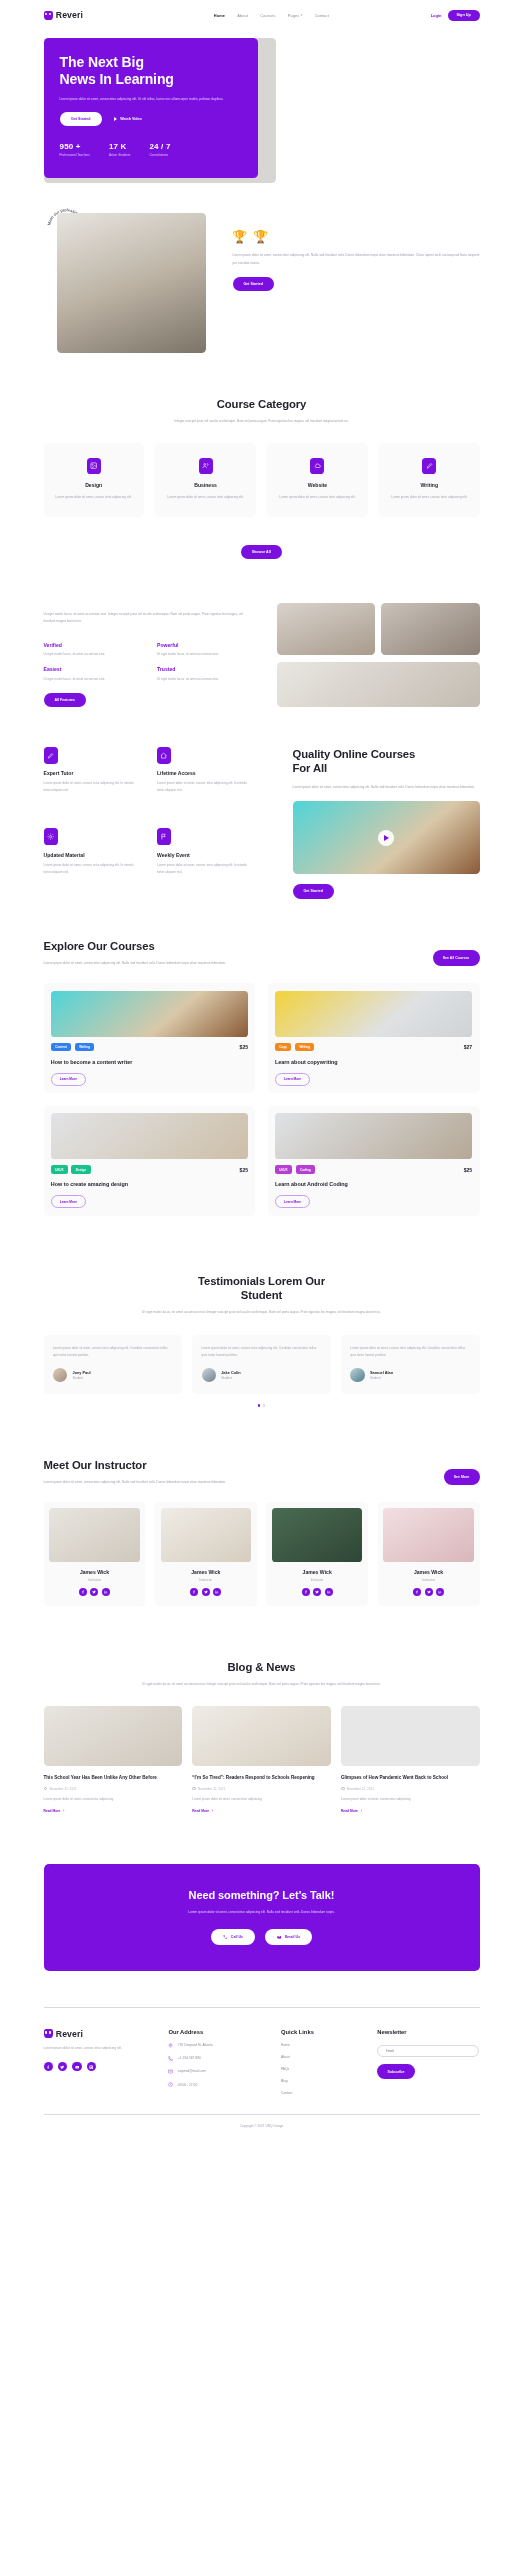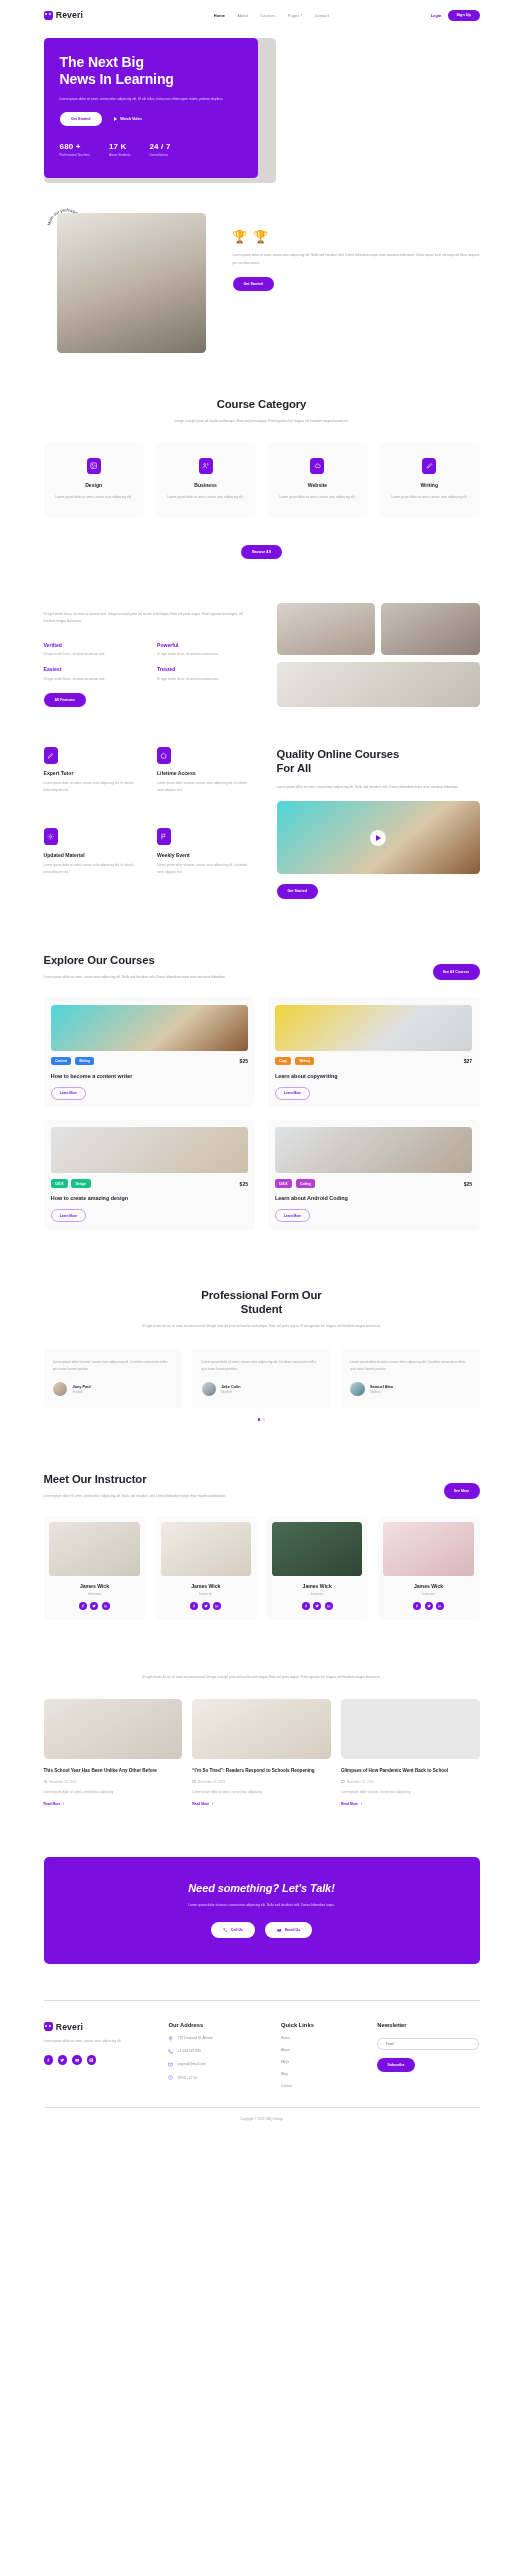--- a/index.html
+++ b/index.html
@@ -170,26 +170,26 @@
   .skills-right { flex: 1; display: flex; flex-direction: column; gap: 6.5px; }
   .sr-row { display: flex; gap: 6.5px; }
   .sr-row .ph { flex: 1; height: 52px; }
   .sr-wide { height: 45px; }
 
   
   .quality { width: 436px; margin: 40px auto 0; display: flex; gap: 22px; }
   .q-left { width: 211px; display: grid; grid-template-columns: 1fr 1fr; gap: 11.6px 16px; }
   .q-t { font-size: 5.1px; font-weight: 700; color: var(--dark); margin-top: 6.5px; }
   .q-d { font-size: 3.1px; line-height: 2.1; color: #a6a6b2; margin-top: 4.4px; }
-  .q-right { flex: 1; }
+  .q-right { flex: 1; margin-left: 16px; }
   .q-img { width: 100%; height: 73px; margin-top: 10.2px; position: relative; }
   .q-img .play { position: absolute; left: 50%; top: 50%; transform: translate(-50%,-50%); width: 16px; height: 16px; border-radius: 50%; background: rgba(255,255,255,.9); display: flex; align-items: center; justify-content: center; }
 
   
-  .explore { width: 436px; margin: 54px auto 0; }
+  .explore { width: 436px; margin: 40px auto 0; }
   .explore-head { display: flex; justify-content: space-between; align-items: flex-start; }
   .explore-head .h2 { max-width: 262px; }
   .explore-p { font-size: 3.2px; line-height: 2.2; color: #a0a0ae; max-width: 240px; margin-top: 7.3px; }
   .btn-see { background: var(--purple); color:#fff; border:none; font-size: 3.5px; font-weight: 700; padding: 5.8px 10.2px; border-radius: 14.5px; cursor:pointer; font-family:inherit; margin-top: 11.6px;}
   .course-grid { display: grid; grid-template-columns: 1fr 1fr; gap: 12.3px; margin-top: 16px; }
   .course-card { background: var(--card-bg); border-radius: 5.1px; padding: 7.3px; }
   .course-img { width: 100%; height: 46px; border-radius: 3.6px; }
   .course-meta { display: flex; align-items: center; justify-content: space-between; margin-top: 6.5px; }
   .tags { display: flex; gap: 3.6px; }
   .tag { font-size: 3.1px; font-weight: 700; color: #fff; padding: 2.2px 4.4px; border-radius: 2.2px; }
@@ -233,21 +233,21 @@
   .blog-grid { display: grid; grid-template-columns: repeat(3,1fr); gap: 10.2px; margin-top: 17.4px; }
   .blog-img { width: 100%; height: 60px; border-radius: 4.4px; }
   .blog-title { font-size: 4.6px; font-weight: 700; line-height: 1.55; color: var(--dark); margin-top: 8px; }
   .blog-date { font-size: 3.1px; color: #b4b4c0; margin-top: 5.8px; display: flex; align-items: center; gap: 2.2px; }
   .clock { width: 3.6px; height: 3.6px; border-radius: 50%; border: 0.4px solid #b4b4c0; display: inline-block; }
   .blog-exc { font-size: 3.1px; line-height: 2.1; color: #a6a6b2; margin-top: 5.1px; }
   .read-more { font-size: 3.3px; font-weight: 700; color: var(--purple); margin-top: 6.5px; display: flex; align-items: center; gap: 2.9px; cursor: pointer; }
 
   
   .cta { width: 436px; margin: 51px auto 0; background: var(--purple); border-radius: 5.1px; padding: 25px 0 26px; text-align: center; }
-  .cta-h { font-size: 11px; font-weight: 700; color: #fff; letter-spacing: -0.1px; font-style: italic; }
+  .cta-h { font-size: 11px; font-weight: 700; color: #fff; letter-spacing: -0.1px; }
   .cta-p { font-size: 3.2px; line-height: 2.2; color: #e2cdf7; max-width: 156px; margin: 8.7px auto 0; }
   .cta-btns { display: flex; gap: 9.4px; justify-content: center; margin-top: 13px; }
   .btn-cta { background: #fff; color: var(--purple); border: none; font-size: 3.6px; font-weight: 700; padding: 5.8px 12.3px; border-radius: 14.5px; cursor: pointer; font-family: inherit; display: flex; align-items: center; gap: 3.6px; }
   .btn-cta svg { width: 4.4px; height: 4.4px; fill: var(--purple); }
 
   
   .footer { width: 436px; margin: 36px auto 0; border-top: 0.4px solid #ded7ea; padding-top: 20.3px; }
   .foot-grid { display: grid; grid-template-columns: 1.35fr 1.2fr 1fr 1.25fr; gap: 14.5px; }
   .foot-h { font-size: 5.8px; font-weight: 700; color: var(--dark); }
   .foot-p { font-size: 3.2px; line-height: 2.1; color: #a6a6b2; margin-top: 6.5px; }
@@ -311,21 +311,21 @@
     <p class="hero-p">Lorem ipsum dolor sit amet, consectetur adipiscing elit. Ut elit tellus, luctus nec ullamcorper mattis, pulvinar dapibus.</p>
     <div class="hero-actions">
       <button class="btn-white">Get Started</button>
       <div class="watch">
         <span class="tri"></span>
         <span>Watch Video</span>
       </div>
     </div>
     <div class="hero-stats">
       <div>
-        <div class="stat-num">680 +</div>
+        <div class="stat-num">950 +</div>
         <div class="stat-lbl">Professional Teachers</div>
       </div>
       <div>
         <div class="stat-num">17 K</div>
         <div class="stat-lbl">Active Students</div>
       </div>
       <div>
         <div class="stat-num">24 / 7</div>
         <div class="stat-lbl">Consultations</div>
       </div>
@@ -556,21 +556,21 @@
       </div>
       <div class="course-title">Learn about Android Coding</div>
       <button class="btn-outline">Learn More</button>
     </div>
 
   </div>
 </section>
 
 <section class="testi">
   <h2 class="h2 center">
-    <span>Professional Form Our</span><br>
+    <span>Testimonials Lorem Our</span><br>
     <span>Student</span>
   </h2>
   <p class="sec-sub center" style="max-width:240px">Ut eget mattis lacus, sit amet accumsan erat. Integer suscipit justo vel iaculis scelerisque. Nam vel porta augue. Proin egestas leo magna, vel tincidunt magna laoreet eu.</p>
   <div class="testi-grid">
     <div class="testi-card">
       <div class="testi-text">Lorem ipsum dolor sit amet, consec tetur adipiscing elit. Curabitur consectetur tellus quis tortor laoreet porttitor.</div>
       <div class="testi-person">
         <div class="avatar"></div>
         <div>
           <div class="tp-name">Joey Paul</div>
@@ -704,20 +704,21 @@
               <path d="M4.5 3.5a2 2 0 110 4 2 2 0 010-4zM3 9h3v12H3zM9 9h2.9v1.6h.1c.4-.8 1.5-1.7 3-1.7 3.2 0 3.8 2.1 3.8 4.8V21h-3v-5.7c0-1.4 0-3.1-1.9-3.1s-2.2 1.5-2.2 3V21H9z"></path>
             </svg>
           </span>
       </div>
     </div>
 
   </div>
 </section>
 
 <section class="blog">
+  <h2 class="h2 center">Blog &amp; News</h2>
   <p class="sec-sub center" style="max-width:240px">Ut eget mattis lacus, sit amet accumsan erat. Integer suscipit justo vel iaculis scelerisque. Nam vel porta augue. Proin egestas leo magna, vel tincidunt magna laoreet eu.</p>
   <div class="blog-grid">
 
     <div>
       <div class="ph g9 blog-img"></div>
       <div class="blog-title">This School Year Has Been Unlike Any Other Before</div>
       <div class="blog-date">
         <span class="clock"></span>
         <span>November 22, 2021</span>
       </div>

